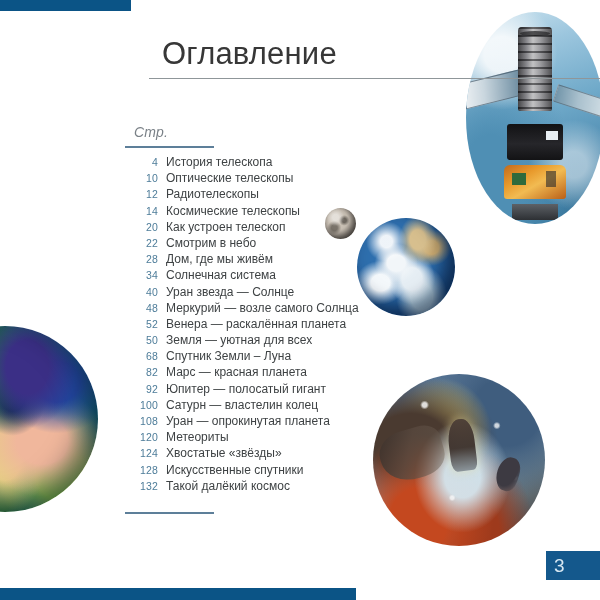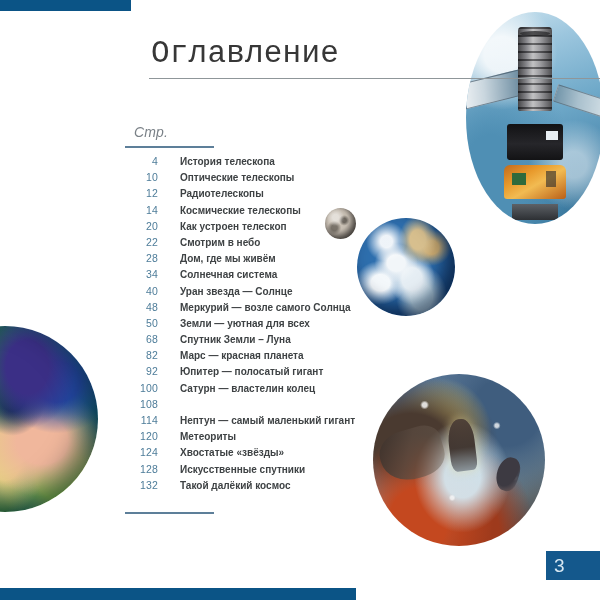--- a/index.html
+++ b/index.html
@@ -47,27 +47,26 @@
     font-size: 19px;
     line-height: 29px;
     padding-left: 8px;
     box-sizing: border-box;
     letter-spacing: 0.5px;
   }
 
   
   .title {
     position: absolute;
-    left: 151px; top: 36px;
+    left: 162px; top: 36px;
     font-size: 31px;
     font-weight: 300;
     color: #373737;
     letter-spacing: 0.2px;
     white-space: nowrap;
-    font-family: Liberation Mono, monospace;
   }
   .title-rule {
     position: absolute;
     left: 149px; top: 78px;
     width: 451px; height: 1px;
     background: #8f9699;
   }
 
   
   .col-label {
@@ -98,25 +97,24 @@
   }
   .toc-num {
     width: 33px;
     text-align: right;
     font-size: 10.5px;
     color: #4d7c99;
     letter-spacing: 0.2px;
     flex: 0 0 33px;
   }
   .toc-title {
-    margin-left: 22px;
-    font-size: 10px;
+    margin-left: 8px;
+    font-size: 12px;
     color: #3e4244;
     white-space: nowrap;
-    font-weight: bold;
   }
 
   
   .toc-divider {
     position: absolute;
     left: 125px; top: 512px;
     width: 89px; height: 2px;
     background: #5d7f99;
   }
   .toc-extra {
@@ -383,45 +381,46 @@
     </div>
     <div class="toc-row">
       <span class="toc-num">40</span>
       <span class="toc-title">Уран звезда — Солнце</span>
     </div>
     <div class="toc-row">
       <span class="toc-num">48</span>
       <span class="toc-title">Меркурий — возле самого Солнца</span>
     </div>
     <div class="toc-row">
+      <span class="toc-num">52</span>
+      <span class="toc-title">Венера — раскалённая планета</span>
+    </div>
+    <div class="toc-row">
       <span class="toc-num">50</span>
-      <span class="toc-title">Земли — уютная для всех</span>
+      <span class="toc-title">Земля — уютная для всех</span>
     </div>
     <div class="toc-row">
       <span class="toc-num">68</span>
       <span class="toc-title">Спутник Земли – Луна</span>
     </div>
     <div class="toc-row">
       <span class="toc-num">82</span>
       <span class="toc-title">Марс — красная планета</span>
     </div>
     <div class="toc-row">
       <span class="toc-num">92</span>
       <span class="toc-title">Юпитер — полосатый гигант</span>
     </div>
     <div class="toc-row">
       <span class="toc-num">100</span>
       <span class="toc-title">Сатурн — властелин колец</span>
     </div>
     <div class="toc-row">
       <span class="toc-num">108</span>
-    </div>
-    <div class="toc-row">
-      <span class="toc-num">114</span>
-      <span class="toc-title">Нептун — самый маленький гигант</span>
+      <span class="toc-title">Уран — опрокинутая планета</span>
     </div>
     <div class="toc-row">
       <span class="toc-num">120</span>
       <span class="toc-title">Метеориты</span>
     </div>
     <div class="toc-row">
       <span class="toc-num">124</span>
       <span class="toc-title">Хвостатые «звёзды»</span>
     </div>
     <div class="toc-row">

